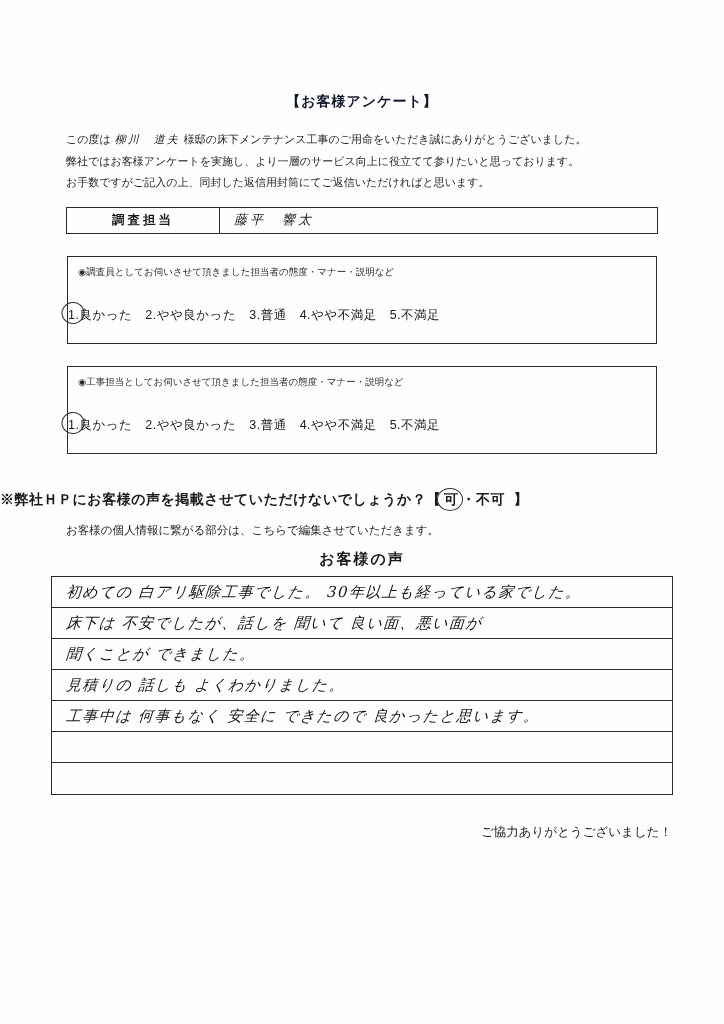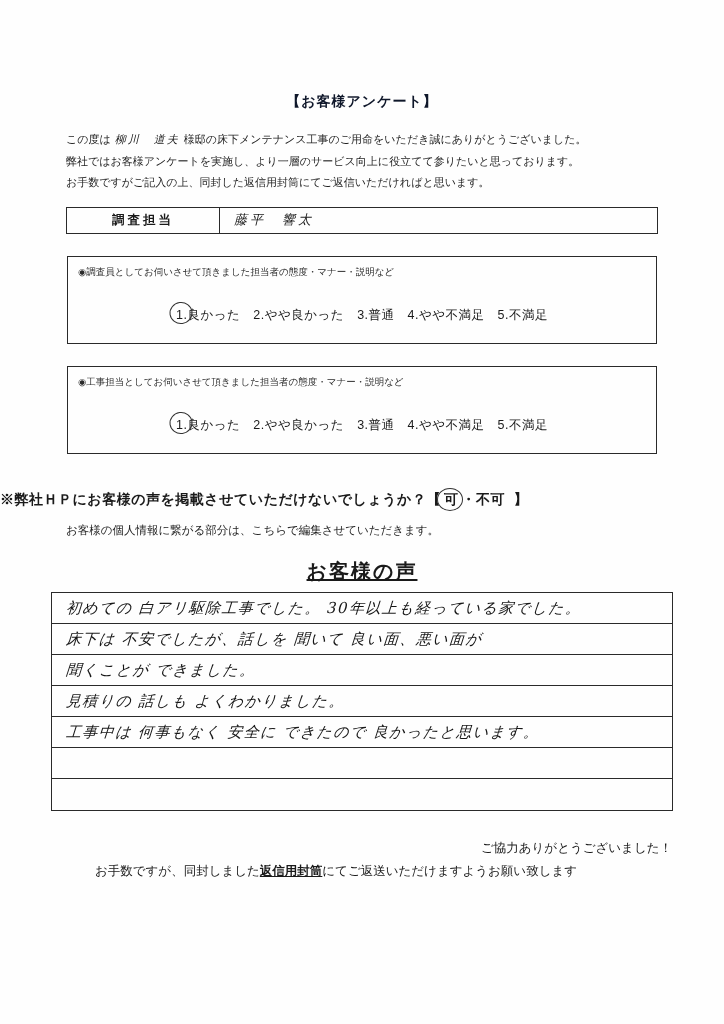--- a/index.html
+++ b/index.html
@@ -92,21 +92,21 @@
   }
   .qbox .qtext {
     font-size: 9.5px;
     padding-left: 10px;
     color: #2b2b2b;
     letter-spacing: 0px;
     white-space: nowrap;
   }
   .qbox .choices {
     font-size: 12.5px;
-    text-align: center;
+    text-align: left;
     margin-top: 28px;
     letter-spacing: 0.5px;
     white-space: nowrap;
     position: relative;
   }
   .choice-circled {
     position: relative;
     display: inline-block;
   }
   .choice-circled::before {
@@ -148,25 +148,24 @@
   .note-line {
     padding-left: 66px;
     font-size: 11.5px;
     margin: 14px 0 0 0;
     color: #1e1e1e;
   }
 
   
   .voice-title {
     text-align: center;
-    font-size: 20px;
+    font-size: 15px;
     font-weight: bold;
     letter-spacing: 2px;
-    margin: 20px 0 0 0;
-    text-decoration: underline;
+    margin: 12px 0 0 0;
   }
   .voice-box {
     width: 622px;
     margin: 7px auto 0 auto;
     border: 1px solid #2a2a2a;
     box-sizing: border-box;
   }
   .voice-row {
     height: 31px;
     border-bottom: 1px solid #2a2a2a;
@@ -264,16 +263,15 @@
     <div class="voice-row">
         <span class="hand"></span>
       </div>
     <div class="voice-row">
         <span class="hand"></span>
       </div>
   </div>
 
   <div class="footer">
     <div>ご協力ありがとうございました！</div>
-    <div class="f2"><span>お手数ですが、同封しました</span><span class="underline-em">返信用封筒</span><span>にてご返送いただけますようお願い致します</span></div>
   </div>
 
 </div>
 
 </body></html>

